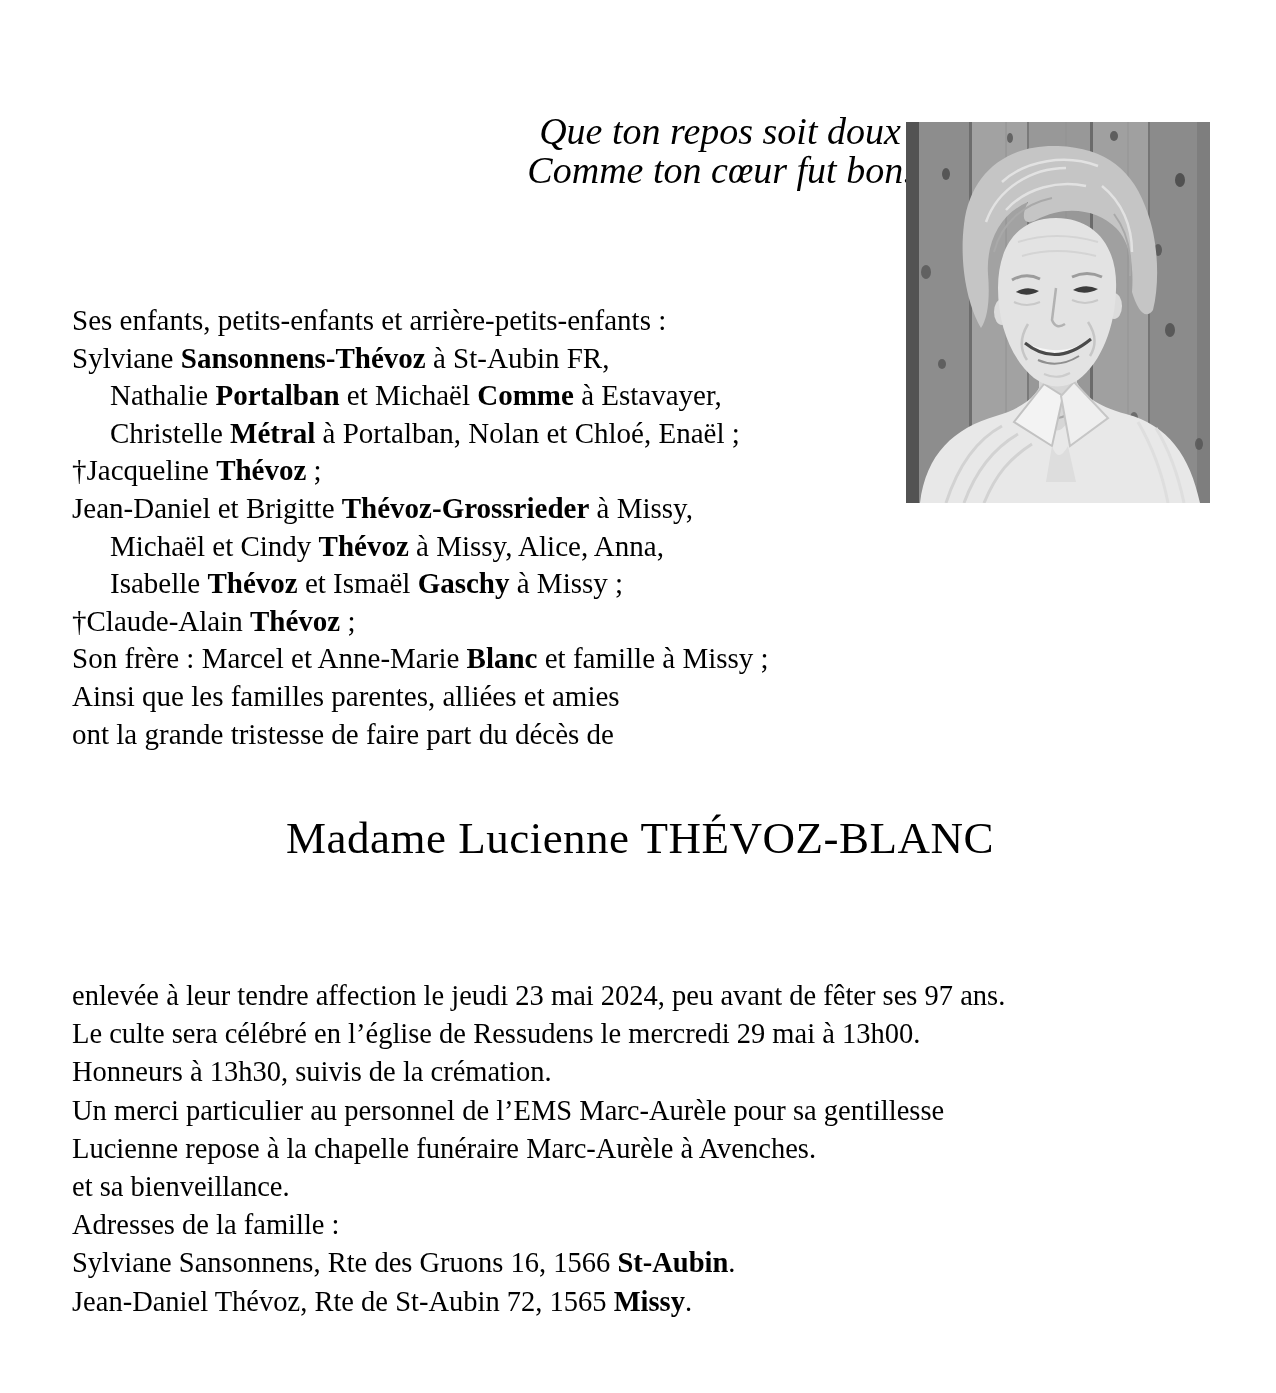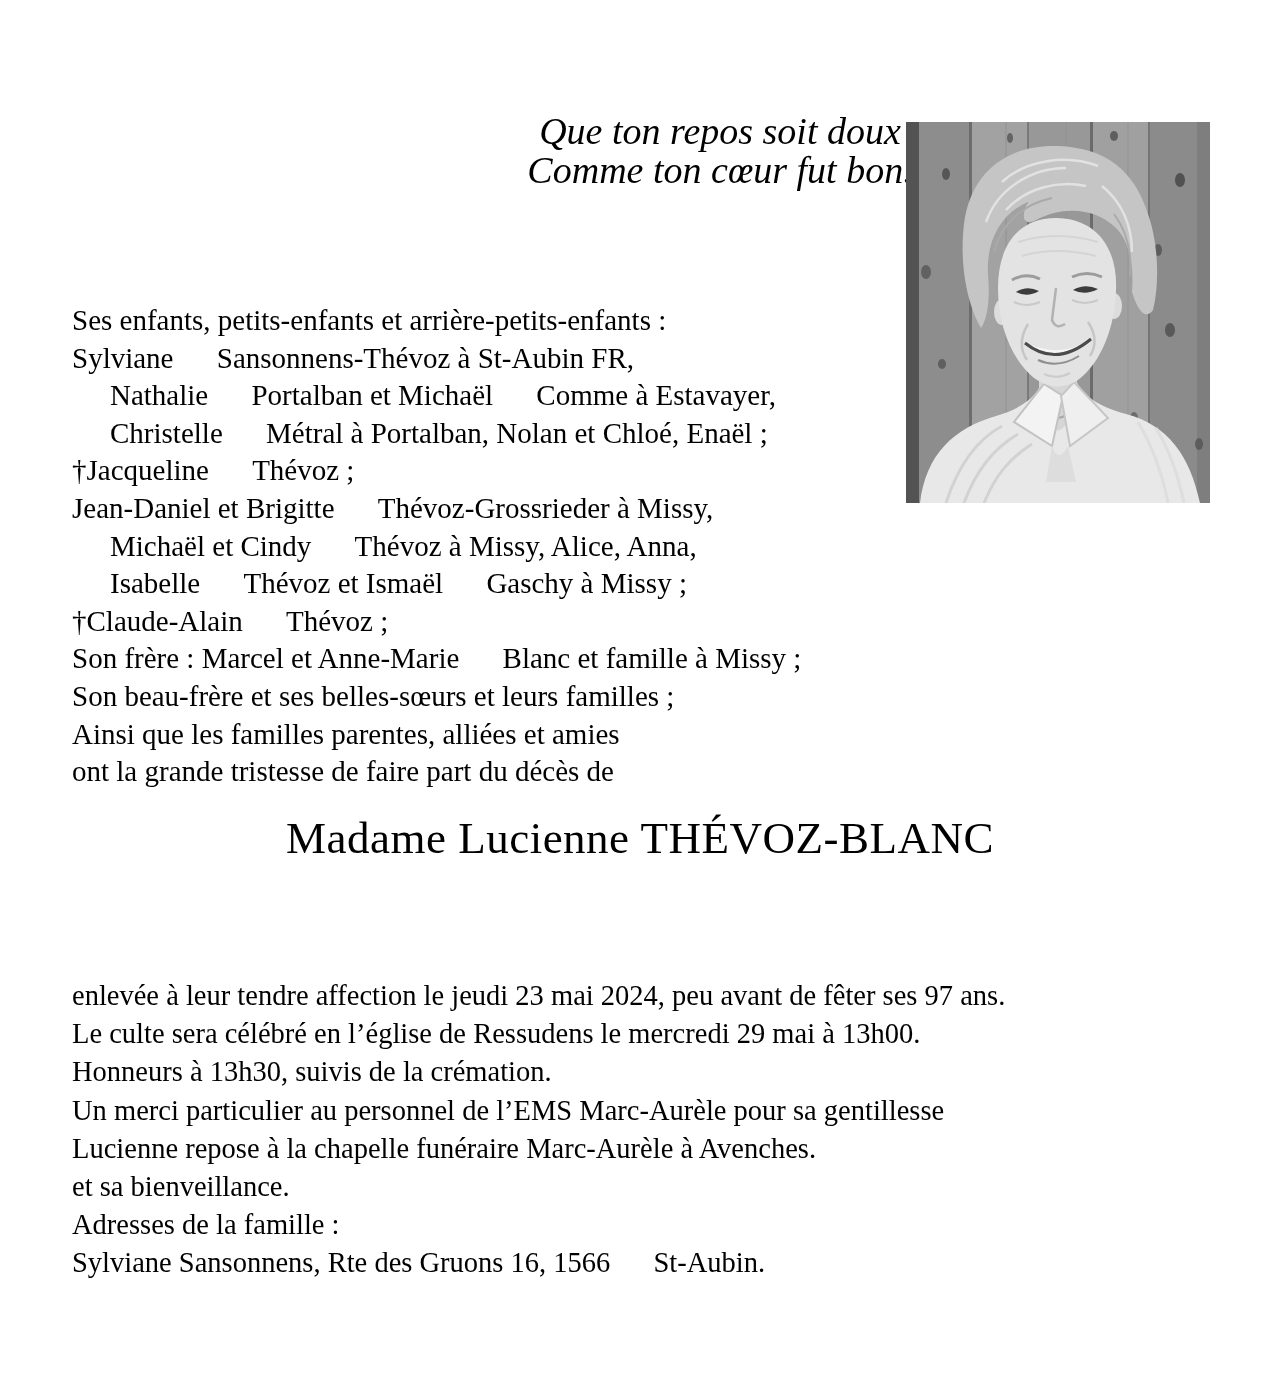--- a/index.html
+++ b/index.html
@@ -35,21 +35,21 @@
     white-space: nowrap;
   }
 
   .details {
     position: absolute; top: 977px; left: 72px;
     font-size: 28.5px; line-height: 38.2px; white-space: nowrap;
   }
 
   .line { white-space: nowrap; }
   .line.indent { padding-left: 38px; }
-  .b { font-weight: normal; margin-left: 36px; }
+  .b { font-weight: bold; }
 </style>
 </head>
 <body>
 
 <div class="page">
 
   <div class="quote">
       <div class="line"><span>Que ton repos soit doux</span></div>
       <div class="line"><span>Comme ton cœur fut bon.</span></div>
     </div>
@@ -118,31 +118,31 @@
       <div class="line"><span>Ses enfants, petits-enfants et arrière-petits-enfants :</span></div>
       <div class="line"><span>Sylviane </span><span class="b">Sansonnens-Thévoz</span><span> à St-Aubin FR,</span></div>
       <div class="line indent"><span>Nathalie </span><span class="b">Portalban</span><span> et Michaël </span><span class="b">Comme</span><span> à Estavayer,</span></div>
       <div class="line indent"><span>Christelle </span><span class="b">Métral</span><span> à Portalban, Nolan et Chloé, Enaël ;</span></div>
       <div class="line"><span>†Jacqueline </span><span class="b">Thévoz</span><span> ;</span></div>
       <div class="line"><span>Jean-Daniel et Brigitte </span><span class="b">Thévoz-Grossrieder</span><span> à Missy,</span></div>
       <div class="line indent"><span>Michaël et Cindy </span><span class="b">Thévoz</span><span> à Missy, Alice, Anna,</span></div>
       <div class="line indent"><span>Isabelle </span><span class="b">Thévoz</span><span> et Ismaël </span><span class="b">Gaschy</span><span> à Missy ;</span></div>
       <div class="line"><span>†Claude-Alain </span><span class="b">Thévoz</span><span> ;</span></div>
       <div class="line"><span>Son frère : Marcel et Anne-Marie </span><span class="b">Blanc</span><span> et famille à Missy ;</span></div>
-      <div class="line"><span>Son beau-frère et ses belles-sœurs et leurs familles ;</span></div>
       <div class="line"><span>Ainsi que les familles parentes, alliées et amies</span></div>
       <div class="line"><span>ont la grande tristesse de faire part du décès de</span></div>
     </div>
 
   <h1 class="title">Madame Lucienne THÉVOZ-BLANC</h1>
 
   <div class="details">
       <div class="line"><span>enlevée à leur tendre affection le jeudi 23 mai 2024, peu avant de fêter ses 97 ans.</span></div>
       <div class="line"><span>Le culte sera célébré en l’église de Ressudens le mercredi 29 mai à 13h00.</span></div>
       <div class="line"><span>Honneurs à 13h30, suivis de la crémation.</span></div>
       <div class="line"><span>Un merci particulier au personnel de l’EMS Marc-Aurèle pour sa gentillesse</span></div>
       <div class="line"><span>Lucienne repose à la chapelle funéraire Marc-Aurèle à Avenches.</span></div>
       <div class="line"><span>et sa bienveillance.</span></div>
       <div class="line"><span>Adresses de la famille :</span></div>
       <div class="line"><span>Sylviane Sansonnens, Rte des Gruons 16, 1566 </span><span class="b">St-Aubin</span><span>.</span></div>
+      <div class="line"><span>Jean-Daniel Thévoz, Rte de St-Aubin 72, 1565 </span><span class="b">Missy</span><span>.</span></div>
     </div>
 
 </div>
 
 </body></html>

